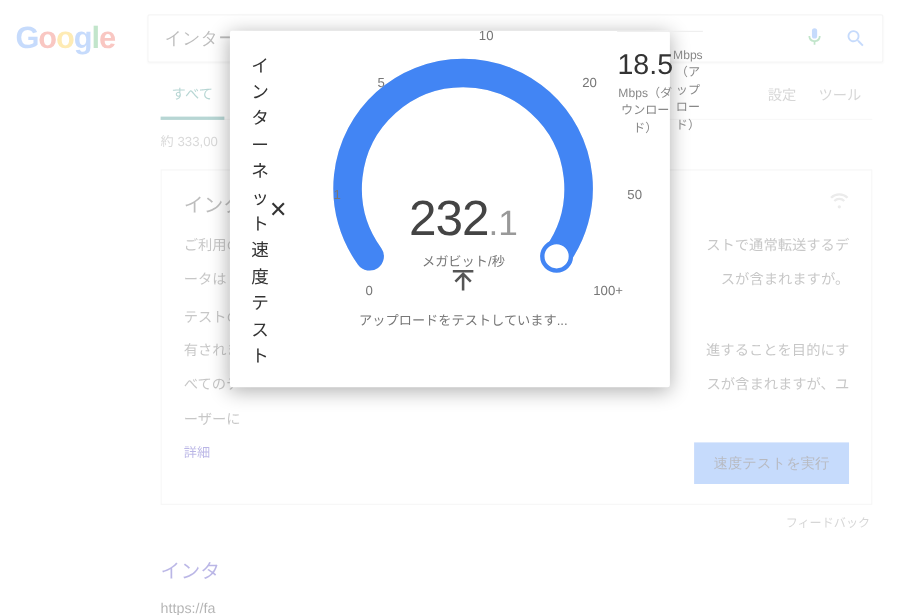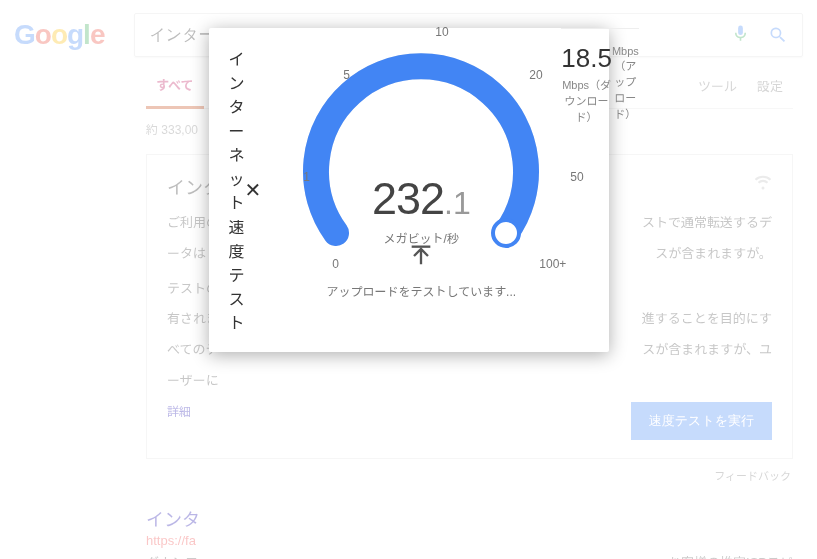--- a/index.html
+++ b/index.html
@@ -7,32 +7,32 @@
 .header{display:flex;align-items:center;padding:13px 14px 0 14px;gap:30px}
 .logo{font-size:28px;font-weight:bold;letter-spacing:-1px}
 .logo span:nth-child(1){color:#4285F4}.logo span:nth-child(2){color:#EA4335}.logo span:nth-child(3){color:#FBBC05}.logo span:nth-child(4){color:#4285F4}.logo span:nth-child(5){color:#34A853}.logo span:nth-child(6){color:#EA4335}
 .search-box{flex:1;display:flex;align-items:center;height:44px;border:1px solid #dcdcdc;border-radius:2px;padding:0 14px;box-shadow:0 1px 2px rgba(0,0,0,.08)}
 .search-input{flex:1;border:none;outline:none;font-size:16px;color:#212121}
 .mic-icon svg{width:19px;height:19px}
 .search-icon{width:20px;height:20px;margin-left:18px}
 .content{padding-left:146px;padding-right:24px}
 .tabs{display:flex;align-items:center;border-bottom:1px solid #e5e5e5;height:46px;margin-top:6px}
 .tab{padding:0 10px;color:#777;font-size:13px;height:46px;display:flex;align-items:center;cursor:pointer}
-.tab.active{color:#be185d;border-bottom:3px solid #c2410c;font-weight:700}
+.tab.active{color:#0f766e;border-bottom:3px solid #0f766e;font-weight:400}
 .tab-spacer{flex:1}
 .result-stats{color:#808080;font-size:12px;padding:11px 0}
 .card{border:1px solid #e0e0e0;padding:18px 20px;margin-top:6px}
 .card-title{font-size:18px;color:#222;margin-bottom:14px}
 .wifi-icon{float:right;color:#999}
 .card-text{font-size:13px;color:#444;line-height:1.6;margin-bottom:10px}
 .card-link{color:#1a0dab;font-size:12px;cursor:pointer}
-.run-btn{float:right;background:#4285F4;color:#ffffff;padding:10px 18px;font-size:13px;border:none;cursor:pointer}
+.run-btn{float:right;background:#4285F4;color:#0f172a;padding:10px 18px;font-size:13px;border:none;cursor:pointer}
 .feedback{text-align:right;font-size:11px;color:#777;padding:8px 2px}
 .result-link{color:#1a0dab;font-size:18px;margin-top:14px}
-.result-url{color:#ef4444;font-size:13px;margin-top:2px}
+.result-url{color:#000000;font-size:13px;margin-top:14px}
 .result-desc{color:#545454;font-size:13px;margin-top:4px}
 
 .modal-backdrop{position:absolute;inset:0;background:rgba(255,255,255,.7);display:flex;align-items:flex-start;justify-content:center}
 .modal{width:400px;background:#fff;margin-top:28px;box-shadow:0 3px 18px rgba(0,0,0,.32);border-radius:2px;display:flex;}
 .modal-header{display:flex;align-items:center;justify-content:space-between;padding:18px 20px}
 .modal-title{font-size:16px;color:#333}
 .close-btn{cursor:pointer;font-size:20px;color:#333;background:none;border:none}
 .gauge-wrap{position:relative;width:320px;height:280px;margin:0 auto}
 .gauge-svg{display:block;margin:0 auto}
 .gauge-tick{position:absolute;font-size:12px;color:#777}
@@ -67,22 +67,22 @@
           <path fill="#4285F4" d="M15.5 14h-.79l-.28-.27a6.5 6.5 0 1 0-.7.7l.27.28v.79l5 4.99L20.49 19l-4.99-5zm-6 0A4.5 4.5 0 1 1 14 9.5 4.5 4.5 0 0 1 9.5 14z"></path>
         </svg>
     </span>
   </div>
 </div>
 
 <div class="content">
   <div class="tabs">
     <div class="tab active">すべて</div>
     <div class="tab-spacer"></div>
+    <div class="tab">設定</div>
     <div class="tab">ツール</div>
-    <div class="tab">設定</div>
   </div>
   <div class="result-stats">約 333,00</div>
 
   <div class="card">
     <span class="wifi-icon">
       <svg width="18" height="18" viewBox="0 0 24 24">
           <path fill="#bbb" d="M12 18a2 2 0 1 0 2 2 2 2 0 0 0-2-2zm-7-6l2 2a7 7 0 0 1 10 0l2-2a10 10 0 0 0-14 0zm-4-4l2 2a13 13 0 0 1 18 0l2-2a16 16 0 0 0-22 0z"></path>
         </svg>
     </span>
     <div class="card-title">インタ</div>

